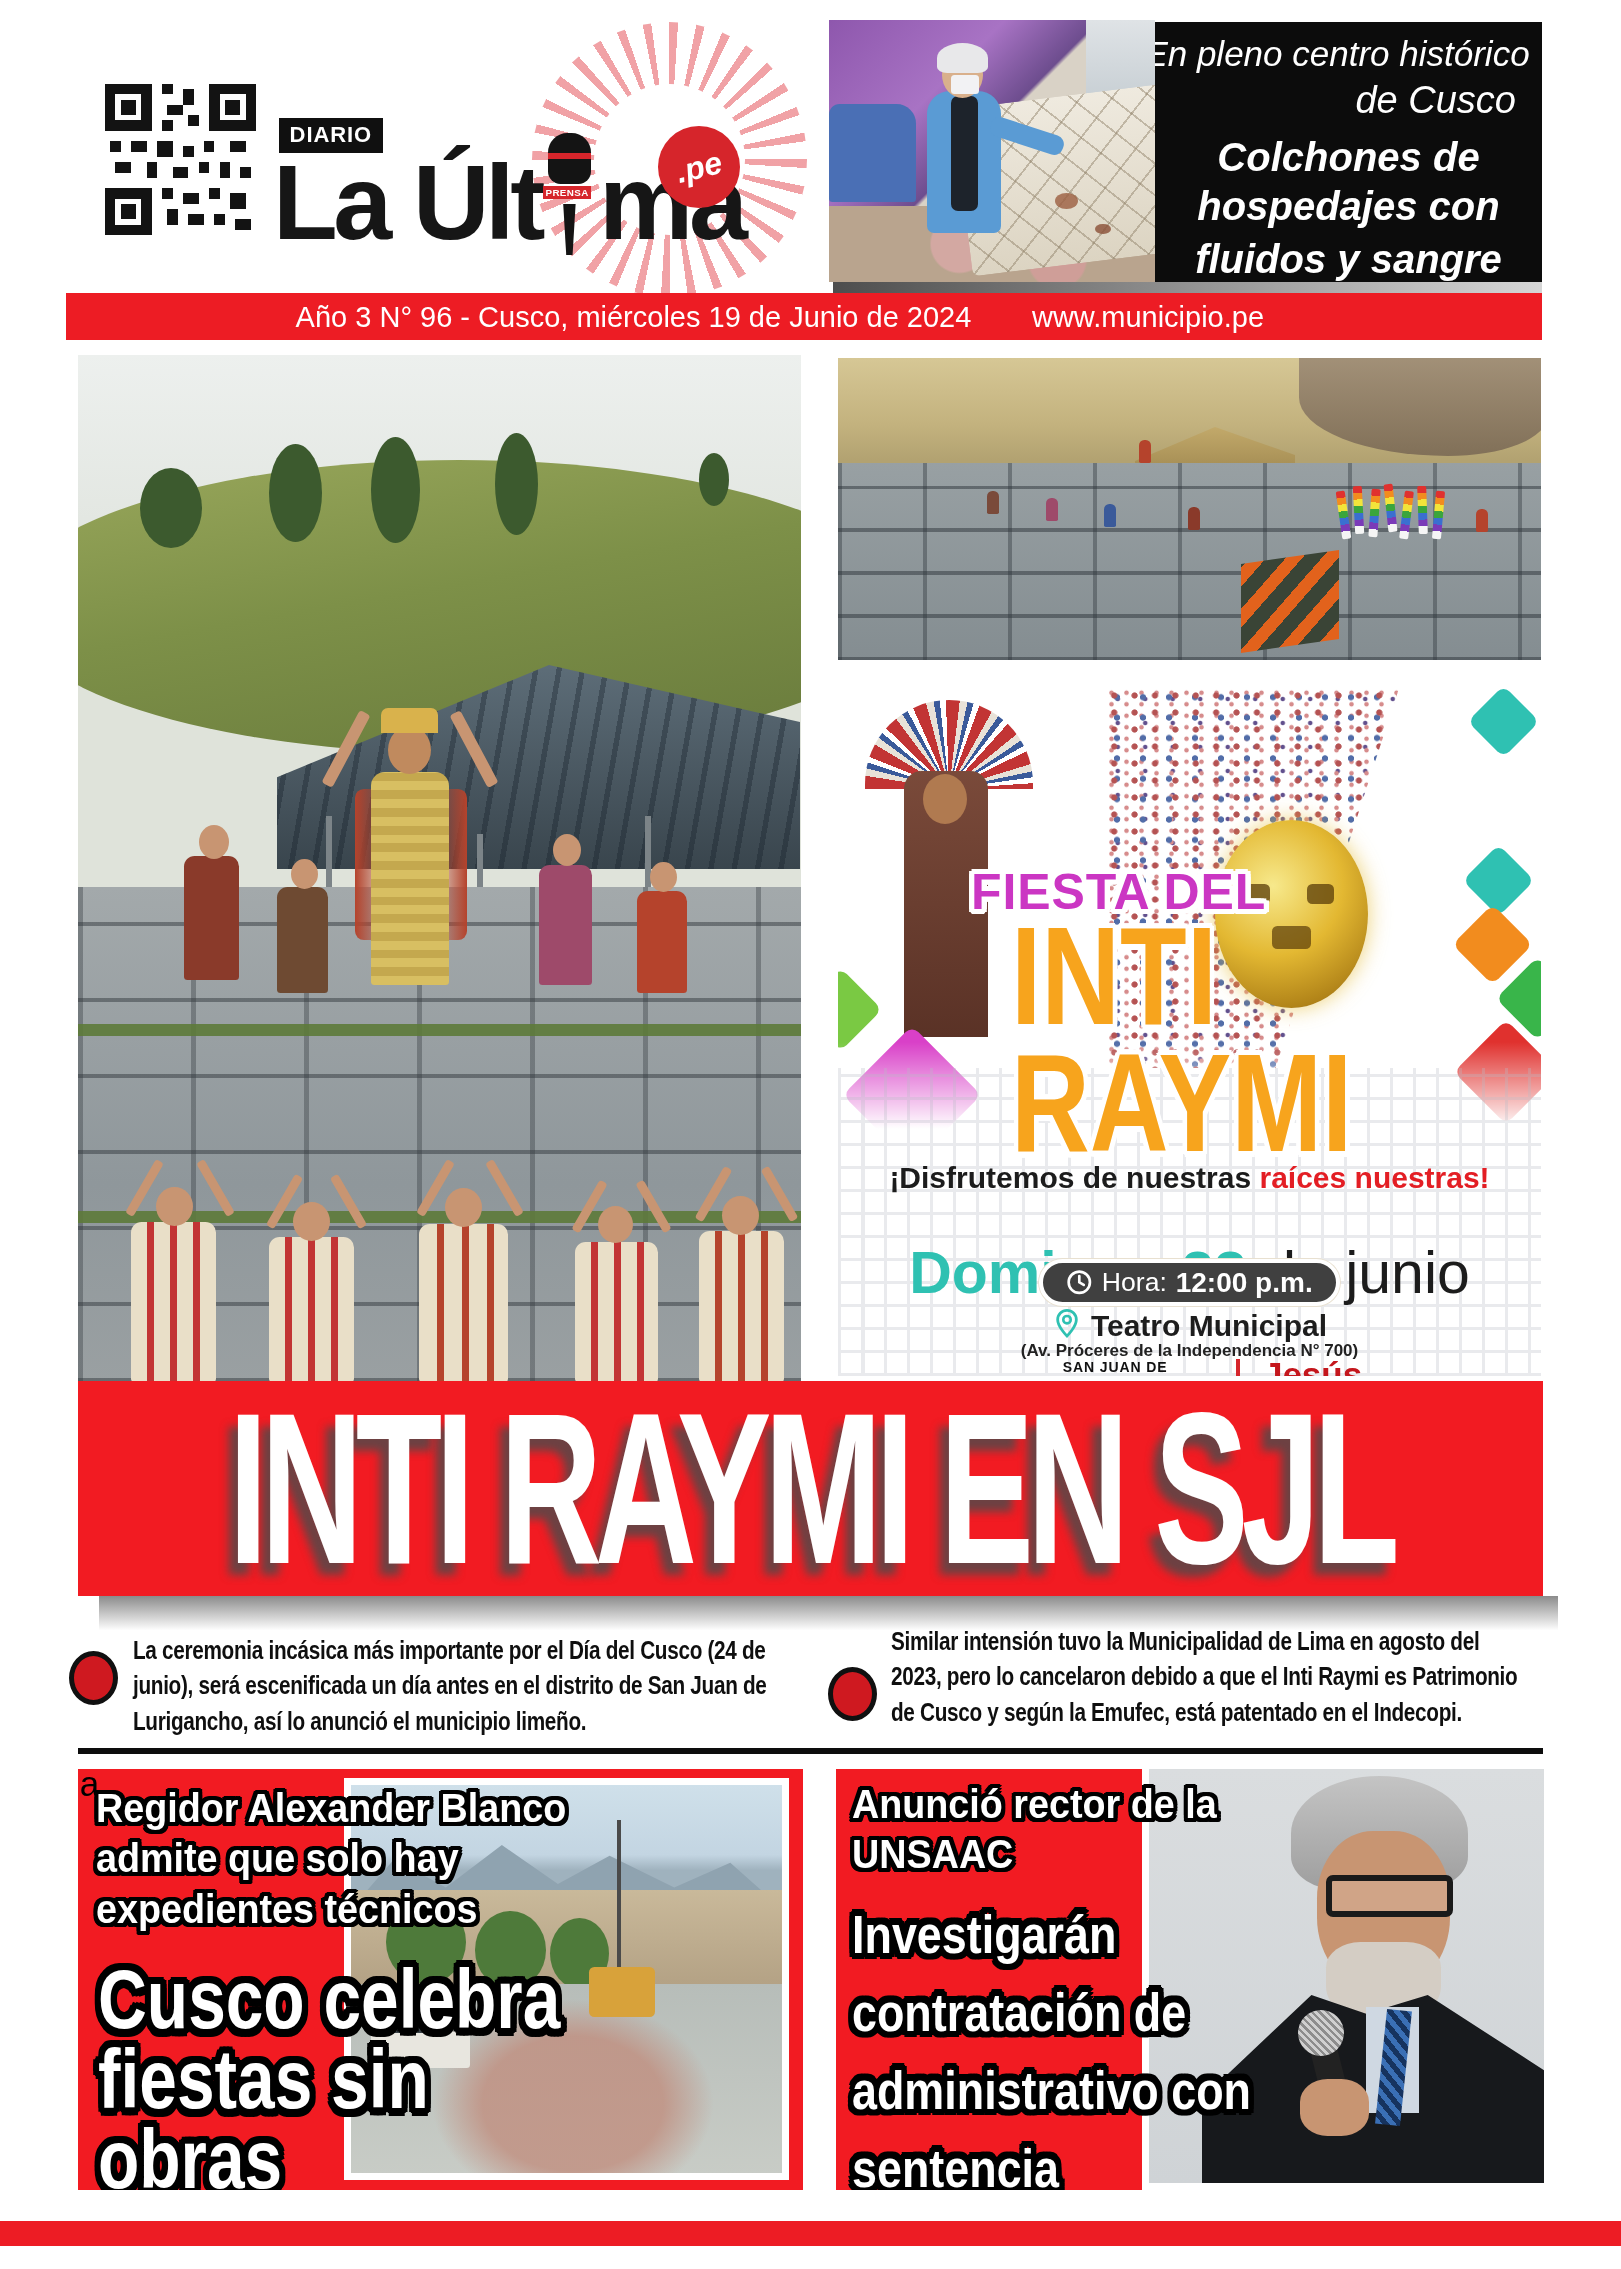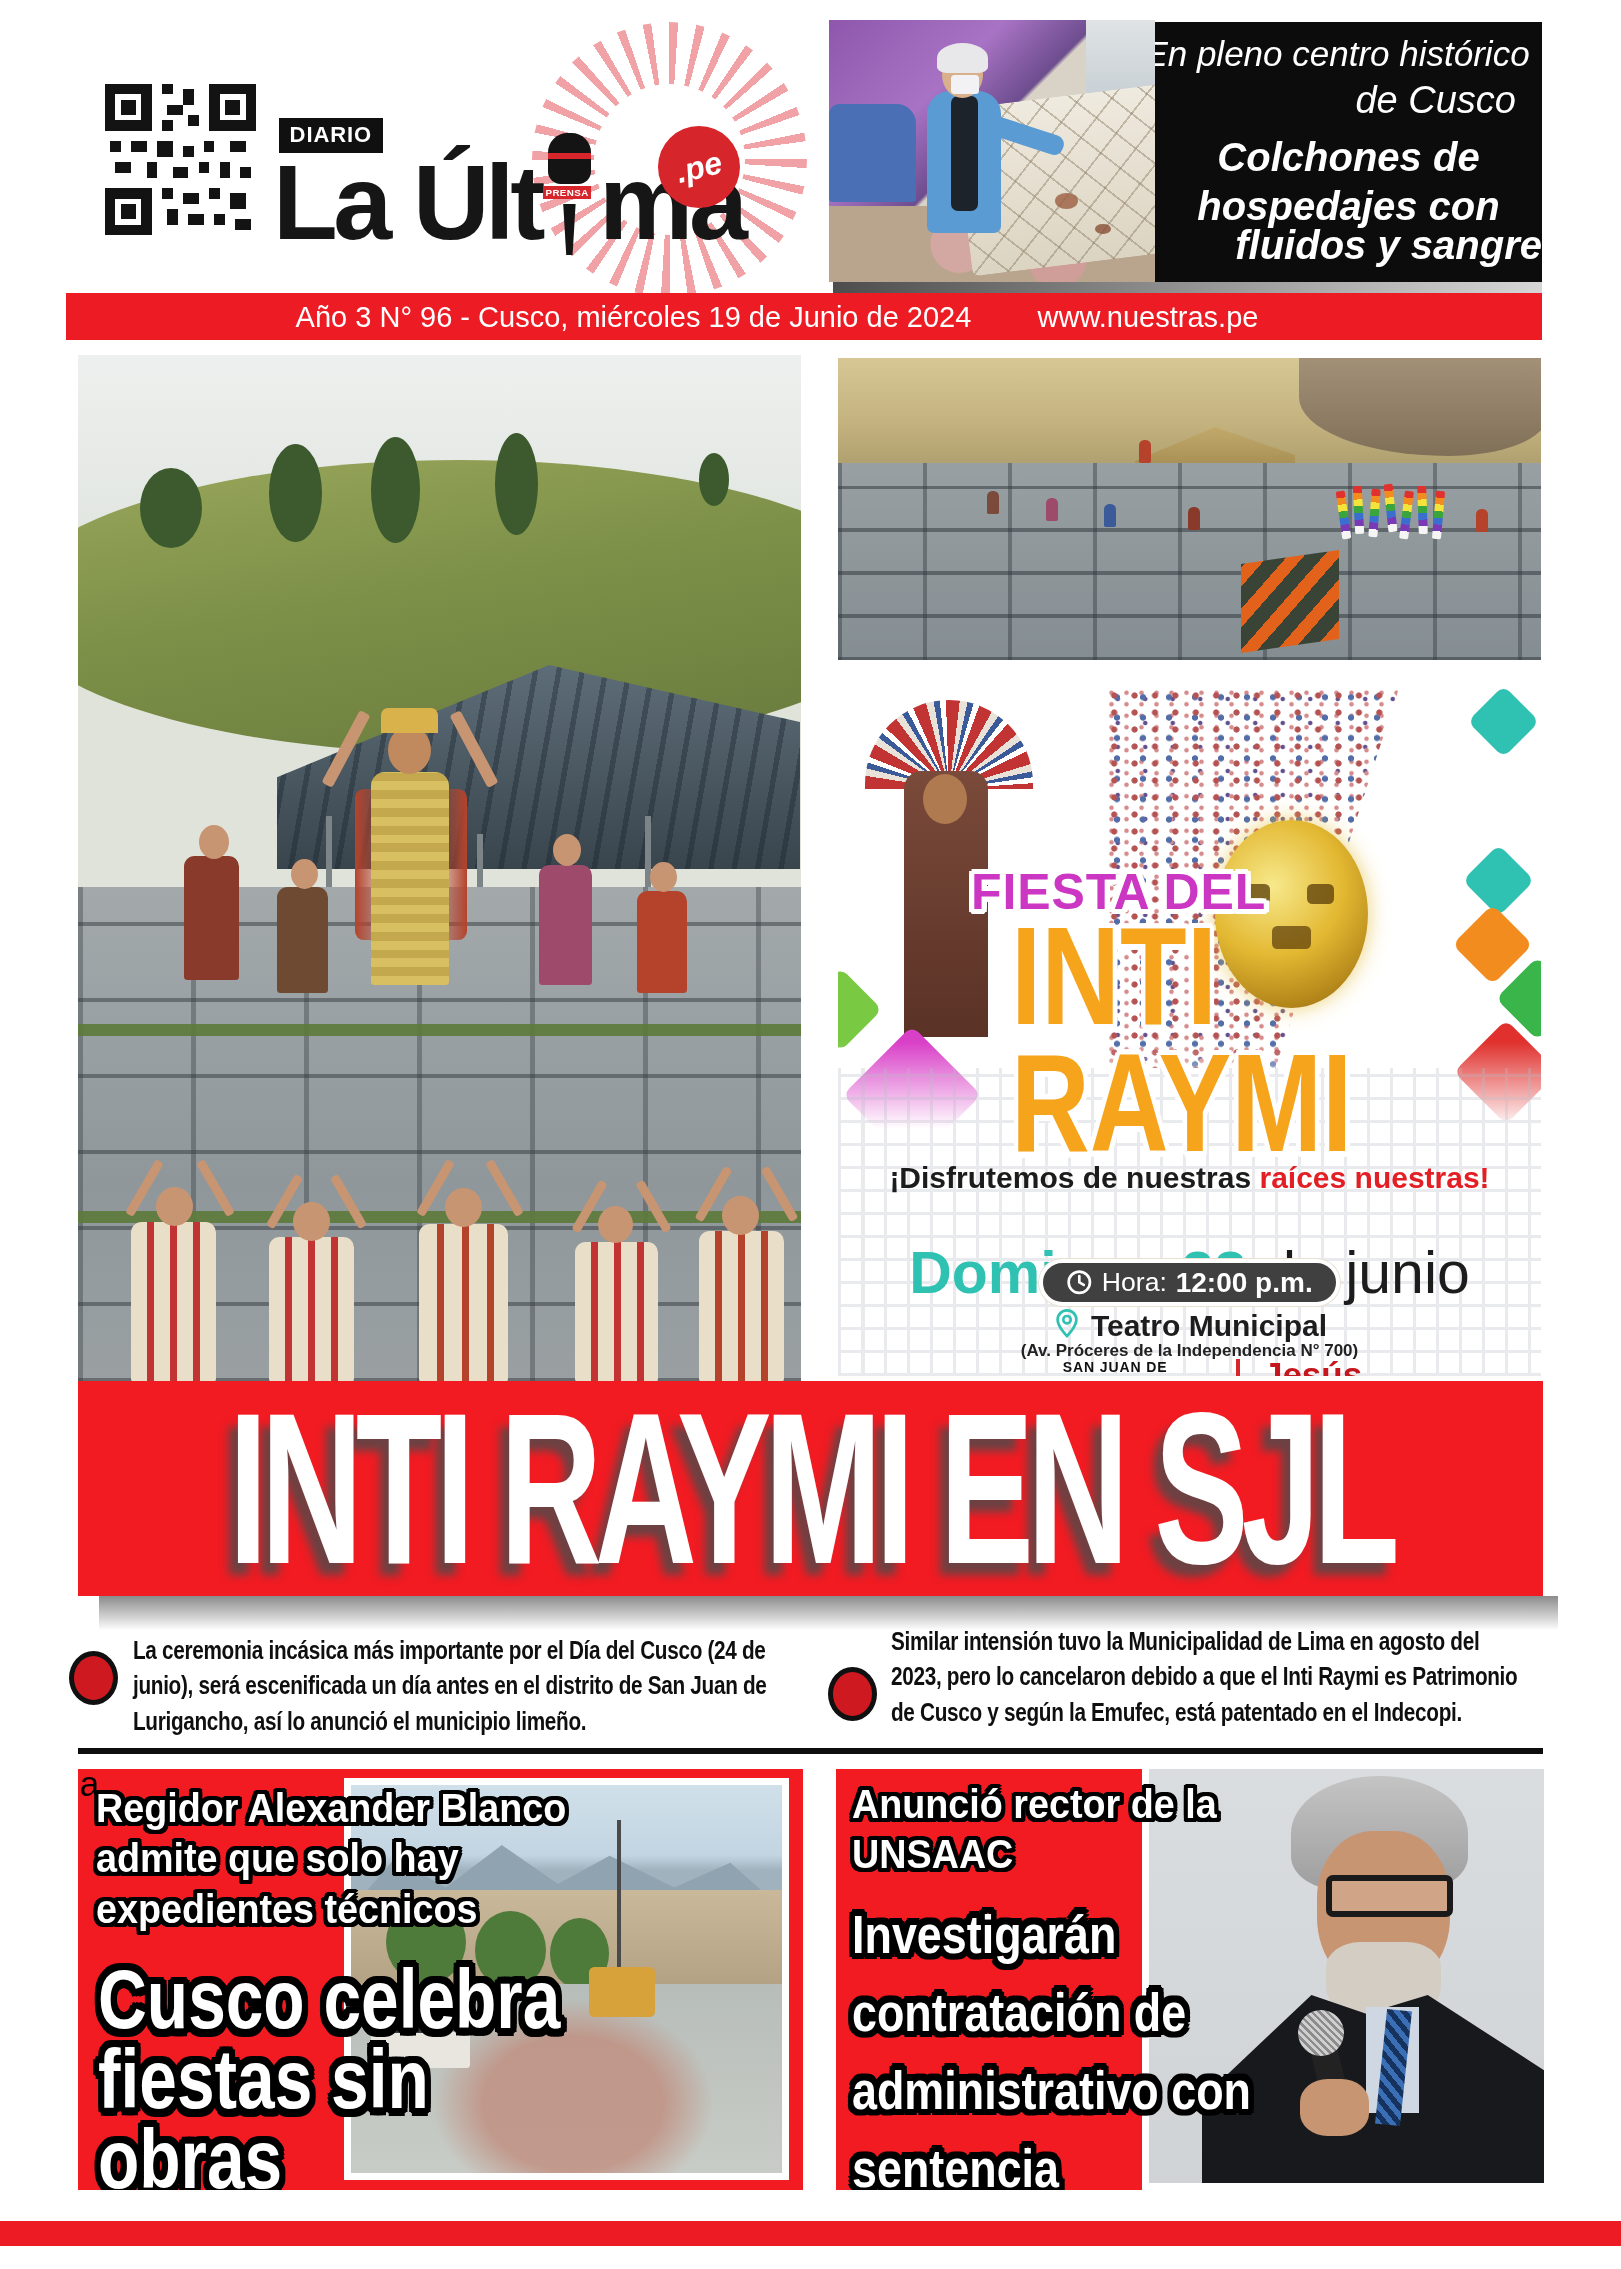--- a/index.html
+++ b/index.html
@@ -301,27 +301,27 @@
     <div class="abs inspector-cap"></div>
     <div class="abs inspector-mask"></div>
     <div class="abs inspector-arm"></div>
   </div>
 
   <div class="abs promo-black">
     <div class="promo-k1">En pleno centro histórico</div>
     <div class="promo-k2">de Cusco</div>
     <div class="promo-b" style="top:113px;">Colchones de</div>
     <div class="promo-b" style="top:162px;">hospedajes con</div>
-    <div class="promo-b" style="top:201px;text-align:right;">fluidos y sangre</div>
+    <div class="promo-b" style="top:215px;">fluidos y sangre</div>
   </div>
   <div class="abs hdr-shadow"></div>
 
   <div class="abs datebar">
     <div class="edition">Año 3 N° 96 - Cusco, miércoles 19 de Junio de 2024</div>
-    <div class="website">www.nuestras.pe</div>
+    <div class="website">www.municipio.pe</div>
   </div>
 
   <div class="abs photo-left">
     <div class="abs pl-hill"></div>
     <div class="abs pl-tree" style="left:62px;top:113px;width:62px;height:80px;"></div>
     <div class="abs pl-tree" style="left:191px;top:89px;width:53px;height:98px;"></div>
     <div class="abs pl-tree" style="left:293px;top:82px;width:49px;height:106px;"></div>
     <div class="abs pl-tree" style="left:417px;top:78px;width:43px;height:102px;"></div>
     <div class="abs pl-tree" style="left:621px;top:98px;width:30px;height:53px;"></div>
     <div class="abs pl-roof"></div>

